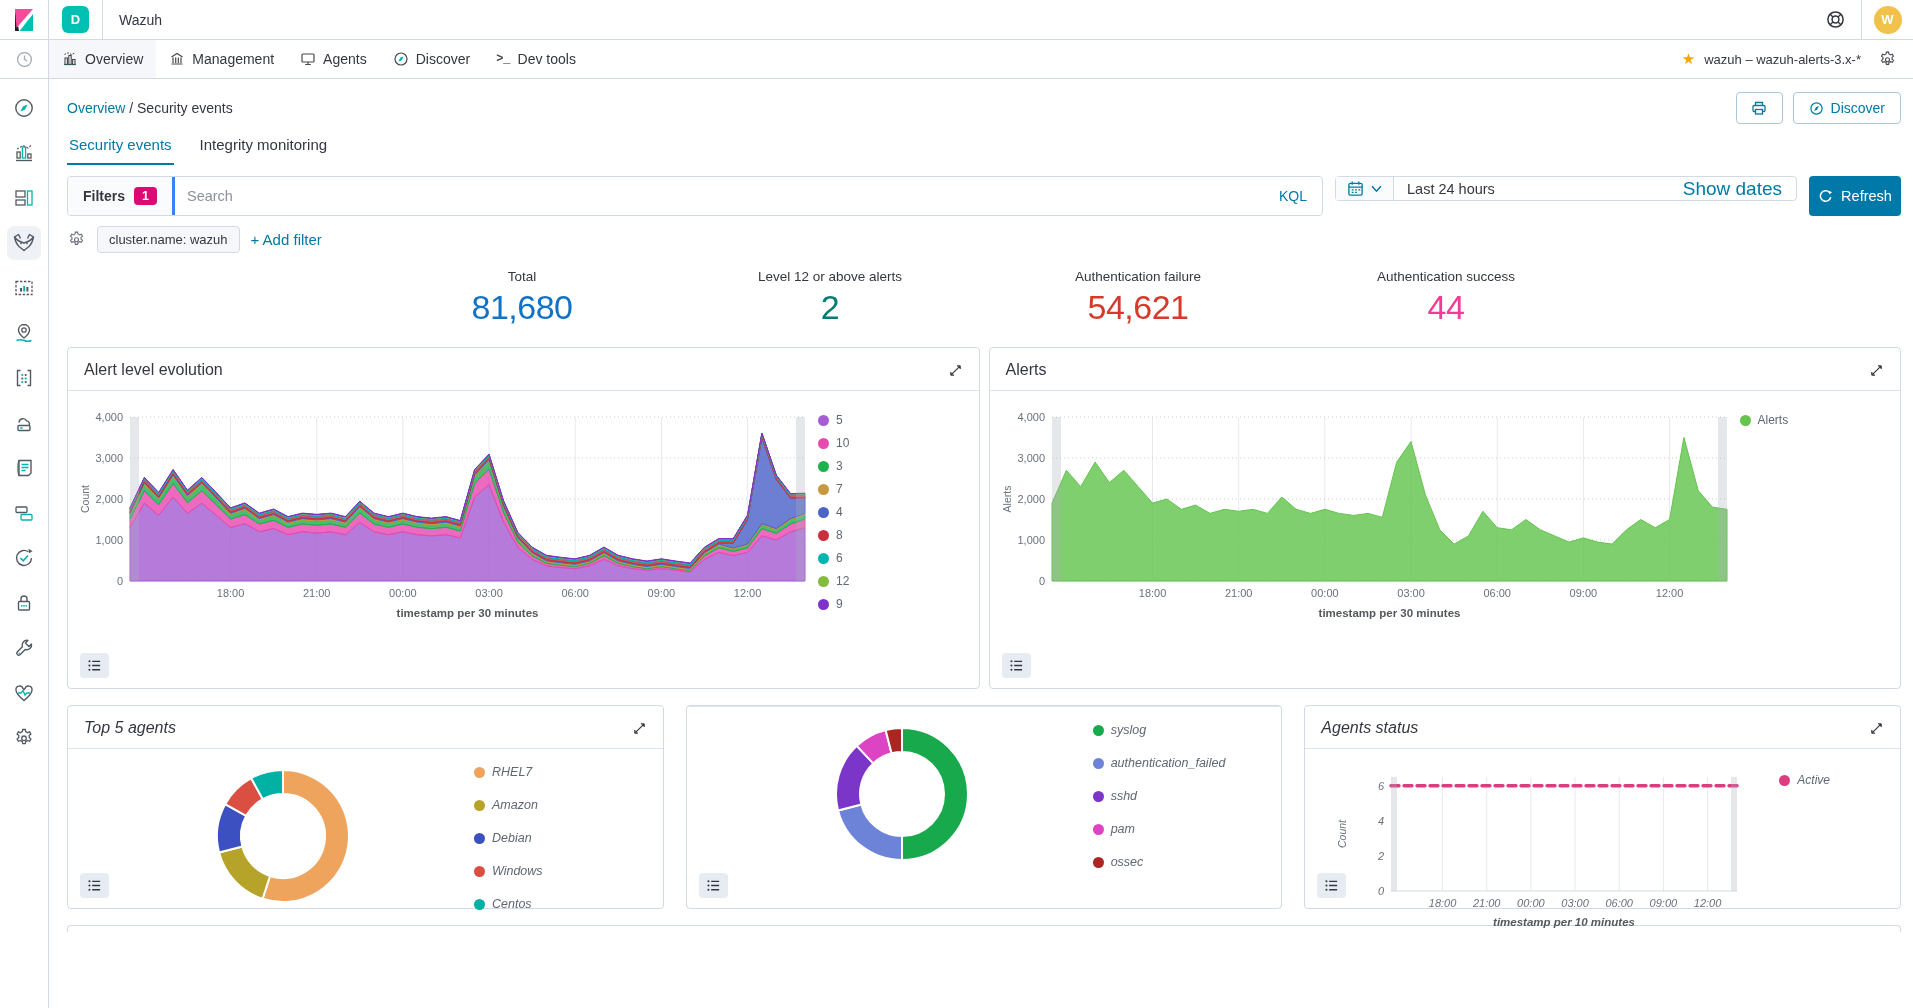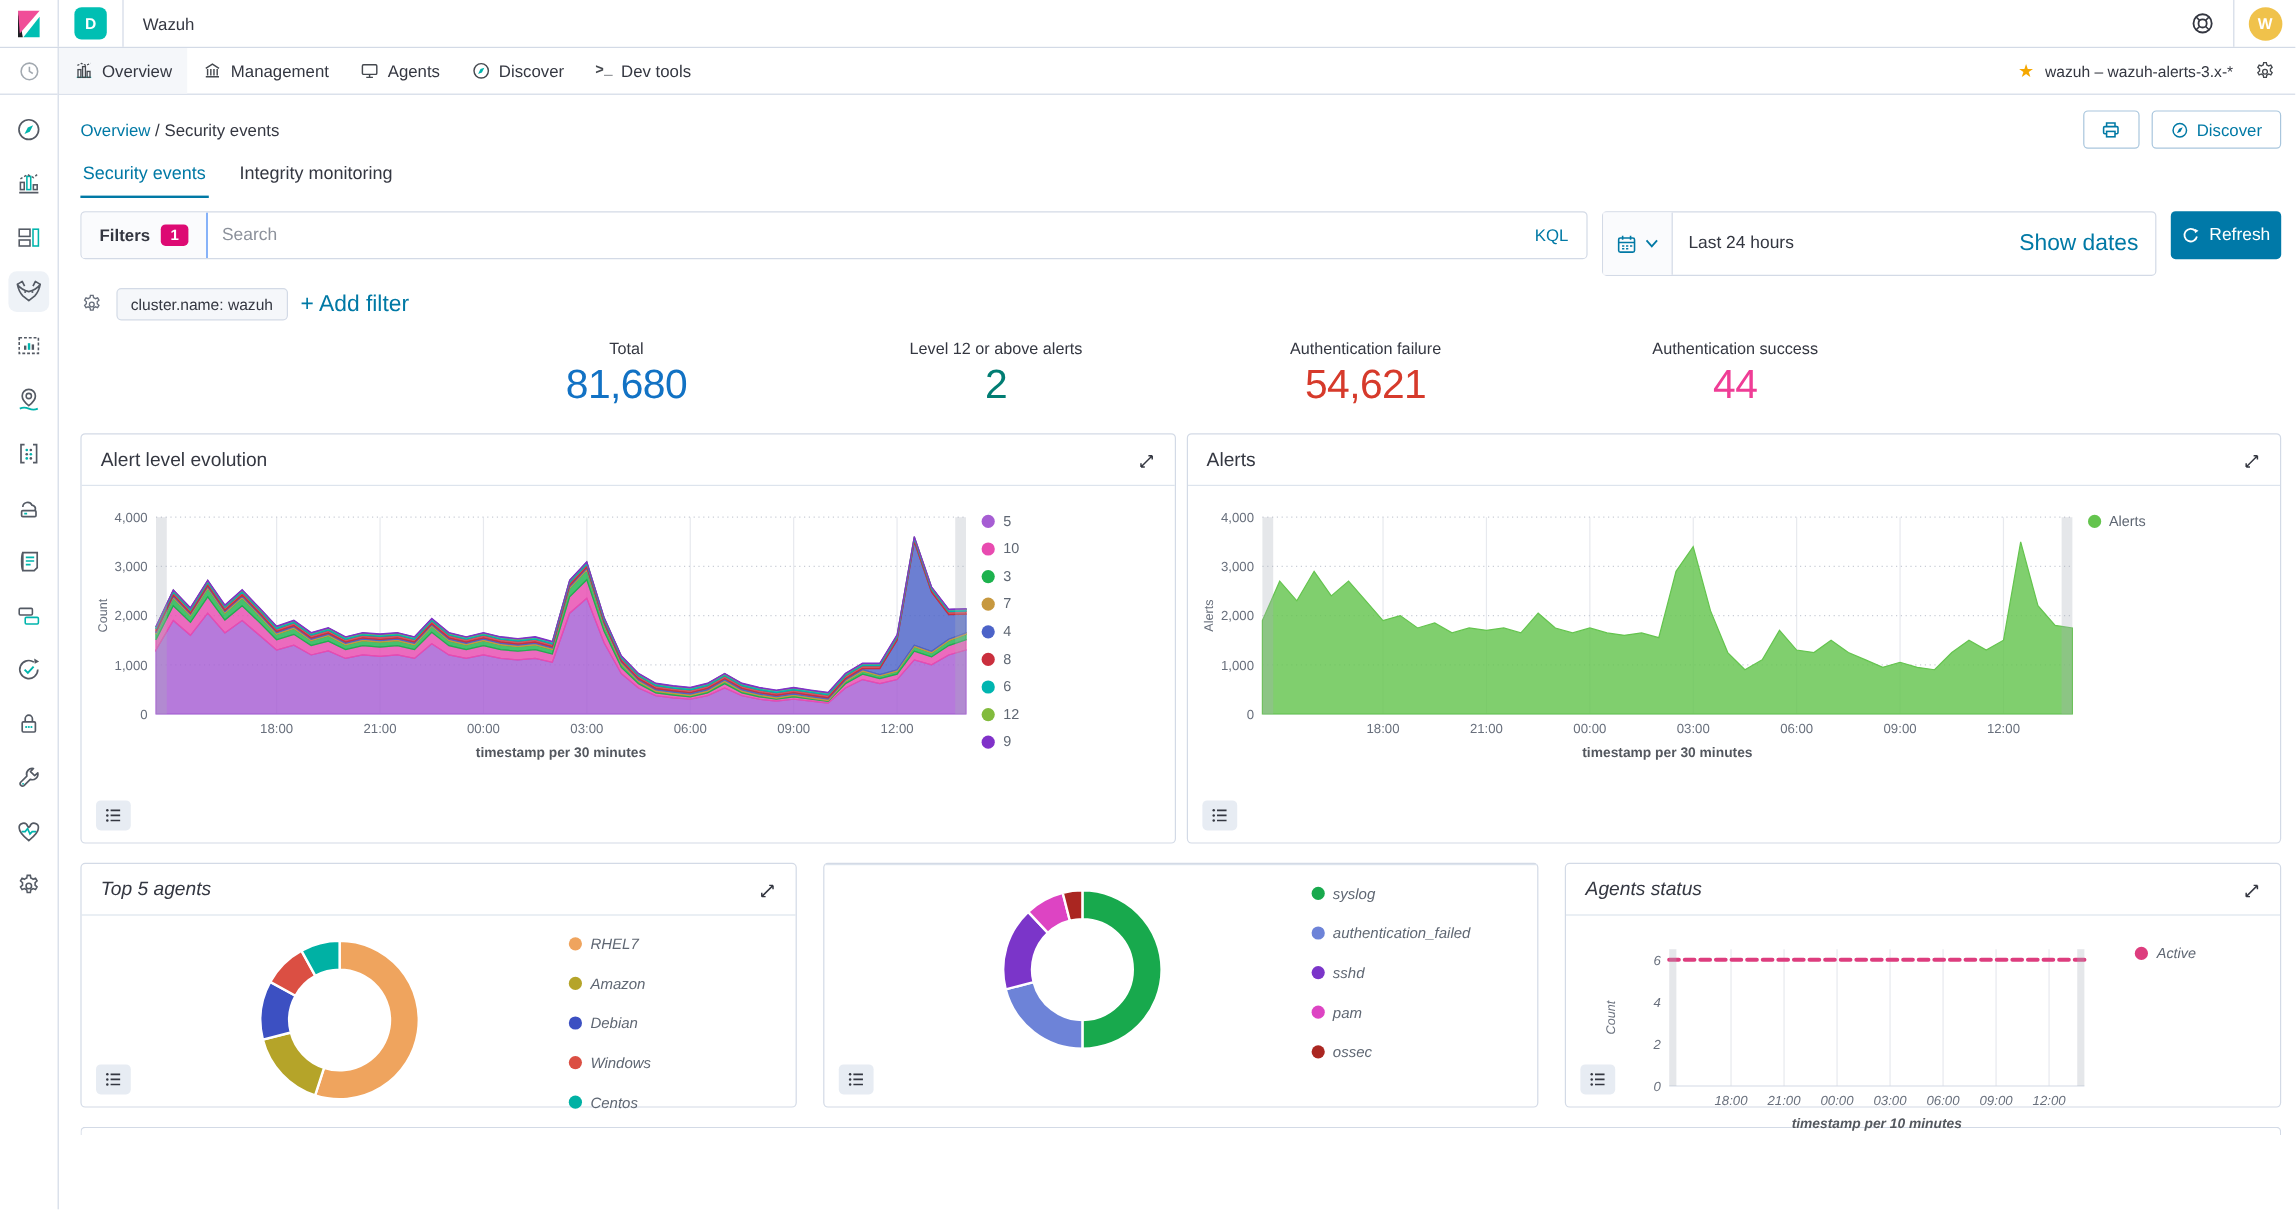--- a/index.html
+++ b/index.html
@@ -41,36 +41,36 @@
   .actions { margin-left:auto; display:flex; gap:10px; }
   .btn-outline { height:32px; border:1px solid #a9c6dd; border-radius:4px; background:#fff; color:#0079a5; font-size:14px; display:flex; align-items:center; justify-content:center; gap:7px; padding:0 15px; cursor:pointer; }
   .btn-print { width:47px; padding:0; }
 
   .tabs-row { display:flex; gap:24px; margin-top:2px; }
   .tab { padding:9px 2px 10px; font-size:15px; color:#343741; cursor:pointer; border-bottom:2px solid transparent; }
   .tab.active { color:#0079a5; border-bottom-color:#0079a5; }
 
   .toolbar { margin-top:11px; display:flex; gap:12px; }
   .search-group { flex:1; height:40px; border:1px solid #d3dae6; border-radius:4px; background:#fff; display:flex; align-items:center; overflow:hidden; }
-  .filters-seg { display:flex; align-items:center; gap:9px; padding:0 15px; height:100%; border-right:1px solid #3b82f6; background:#fafbfd; cursor:pointer; }
+  .filters-seg { display:flex; align-items:center; gap:9px; padding:0 15px; height:100%; border-right:3px solid #3b82f6; background:#fafbfd; cursor:pointer; }
   .filters-label { font-weight:bold; font-size:14px; }
   .count-badge { background:#dd0a73; color:#fff; border-radius:4px; padding:2px 8px; font-size:12.5px; font-weight:bold; }
   .search-input { flex:1; border:none; outline:none; font-size:14.5px; color:#343741; padding:0 12px; font-family:inherit; background:transparent; }
   .search-input::placeholder { color:#8c919b; }
   .kql { color:#0079a5; font-size:14px; padding-right:15px; cursor:pointer; }
-  .date-group { width:462px; height:54px; display:flex; align-items:center; border:1px solid #d3dae6; border-radius:4px; background:#fff;justify-content:center; }
+  .date-group { width:462px; height:25px; display:flex; align-items:center; border:1px solid #d3dae6; border-radius:4px; background:#fff;justify-content:center; }
   .cal-seg { display:flex; align-items:center; gap:7px; padding:0 11px; height:100%; border-right:1px solid #d3dae6; background:#fafbfd; cursor:pointer; }
   .time-text { font-size:14.5px; padding:0 13px; }
   .show-dates { margin-left:auto; color:#0079a5; font-size:19px; padding-right:14px; cursor:pointer; }
   .refresh-btn { width:92px; height:40px; background:#0079a8; border:none; border-radius:4px; color:#fff; font-size:14.5px; display:flex; align-items:center; justify-content:center; gap:8px; cursor:pointer; font-family:inherit; }
 
   .filter-row { margin-top:10px; display:flex; align-items:center; gap:11px; }
   .gear-btn { display:flex; align-items:center; cursor:pointer; }
   .pill { border:1px solid #d3dae6; background:#f5f7fa; border-radius:4px; padding:5px 11px; font-size:13px; color:#343741; cursor:pointer; }
-  .add-filter { color:#0079a5; font-size:19px; cursor:pointer; }
+  .add-filter { color:#0079a5; font-size:15px; cursor:pointer; }
 
   .stats-row { margin-top:16px; display:flex; justify-content:center; }
   .stat { width:308px; text-align:center; }
   .stat-label { font-size:13.5px; margin-bottom:4px; }
   .stat-value { font-size:34px; font-weight:300; letter-spacing:-0.5px; }
 
   
   .grid1 { margin-top:20px; display:grid; grid-template-columns:1fr 1fr; gap:9px; }
   .grid2 { margin-top:16px; display:grid; grid-template-columns:1fr 1fr 1fr; gap:22px; }
   .panel { border:1px solid #d3dae6; border-radius:4px; background:#fff; position:relative; }

